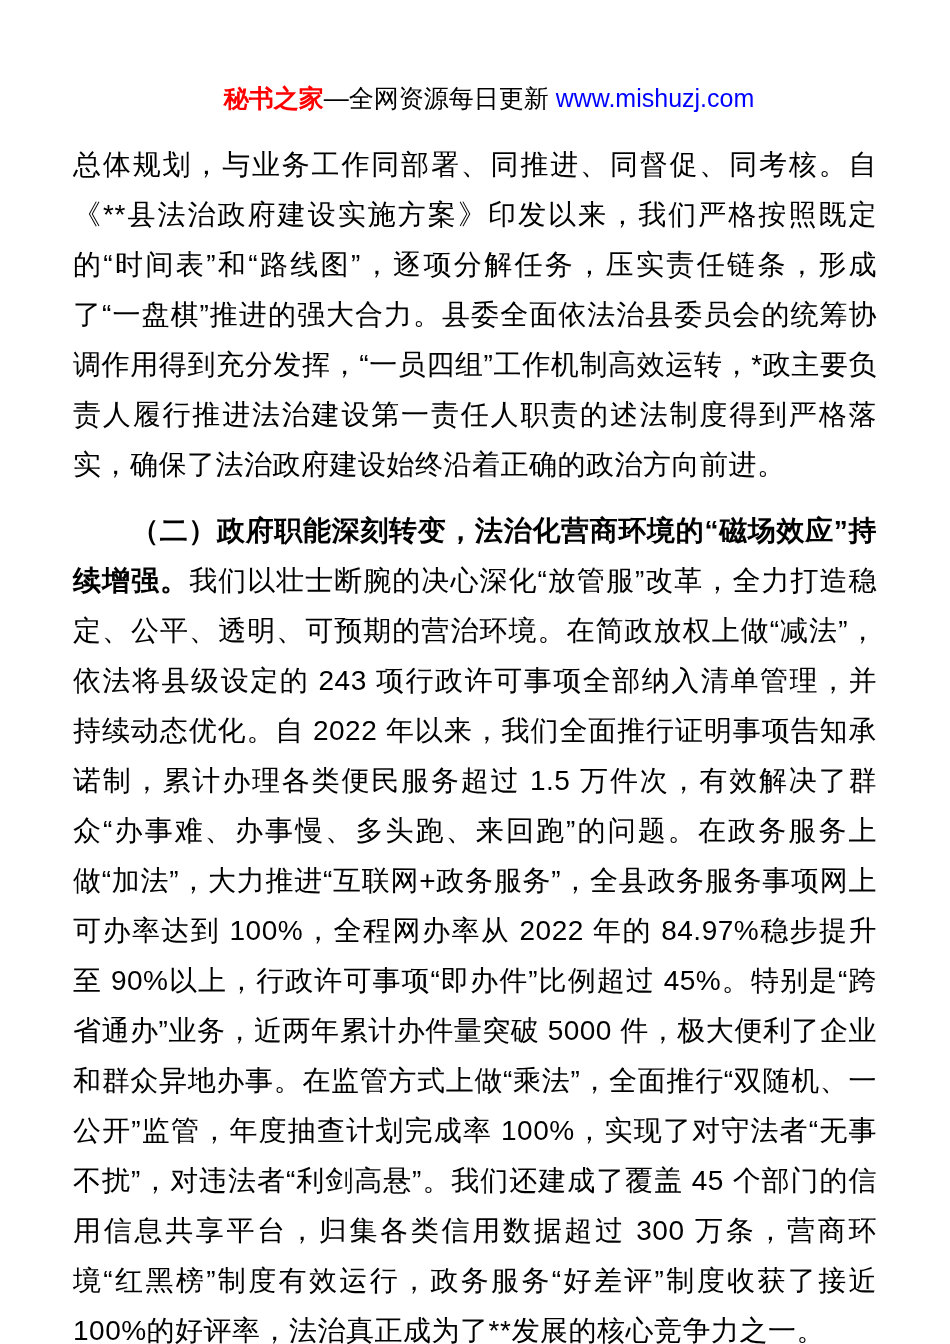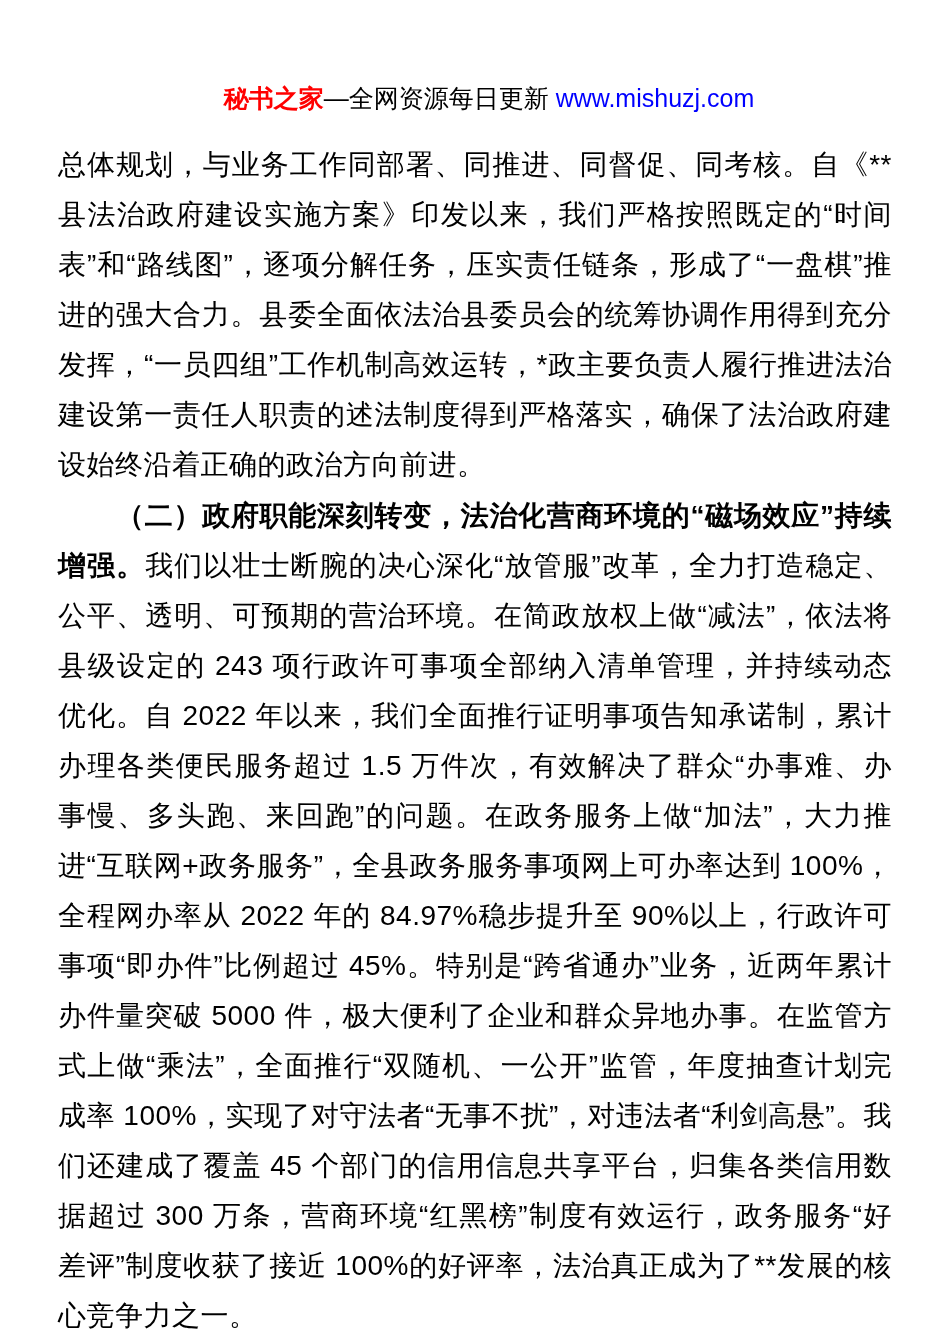--- a/index.html
+++ b/index.html
@@ -39,21 +39,21 @@
   }
   .doc-body {
     margin: 26px 57px 0 57px;
     font-size: 28px;
     line-height: 50px;
     text-align: justify;
     text-justify: inter-ideograph;
     letter-spacing: 0.5px;
   }
   .doc-body p {
-    margin: 1px;
+    margin: 16px;
     padding: 0;
   }
   .para-indent {
     text-indent: 58px;
   }
   .section-heading {
     font-weight: 700;
   }
 </style>
 </head>

